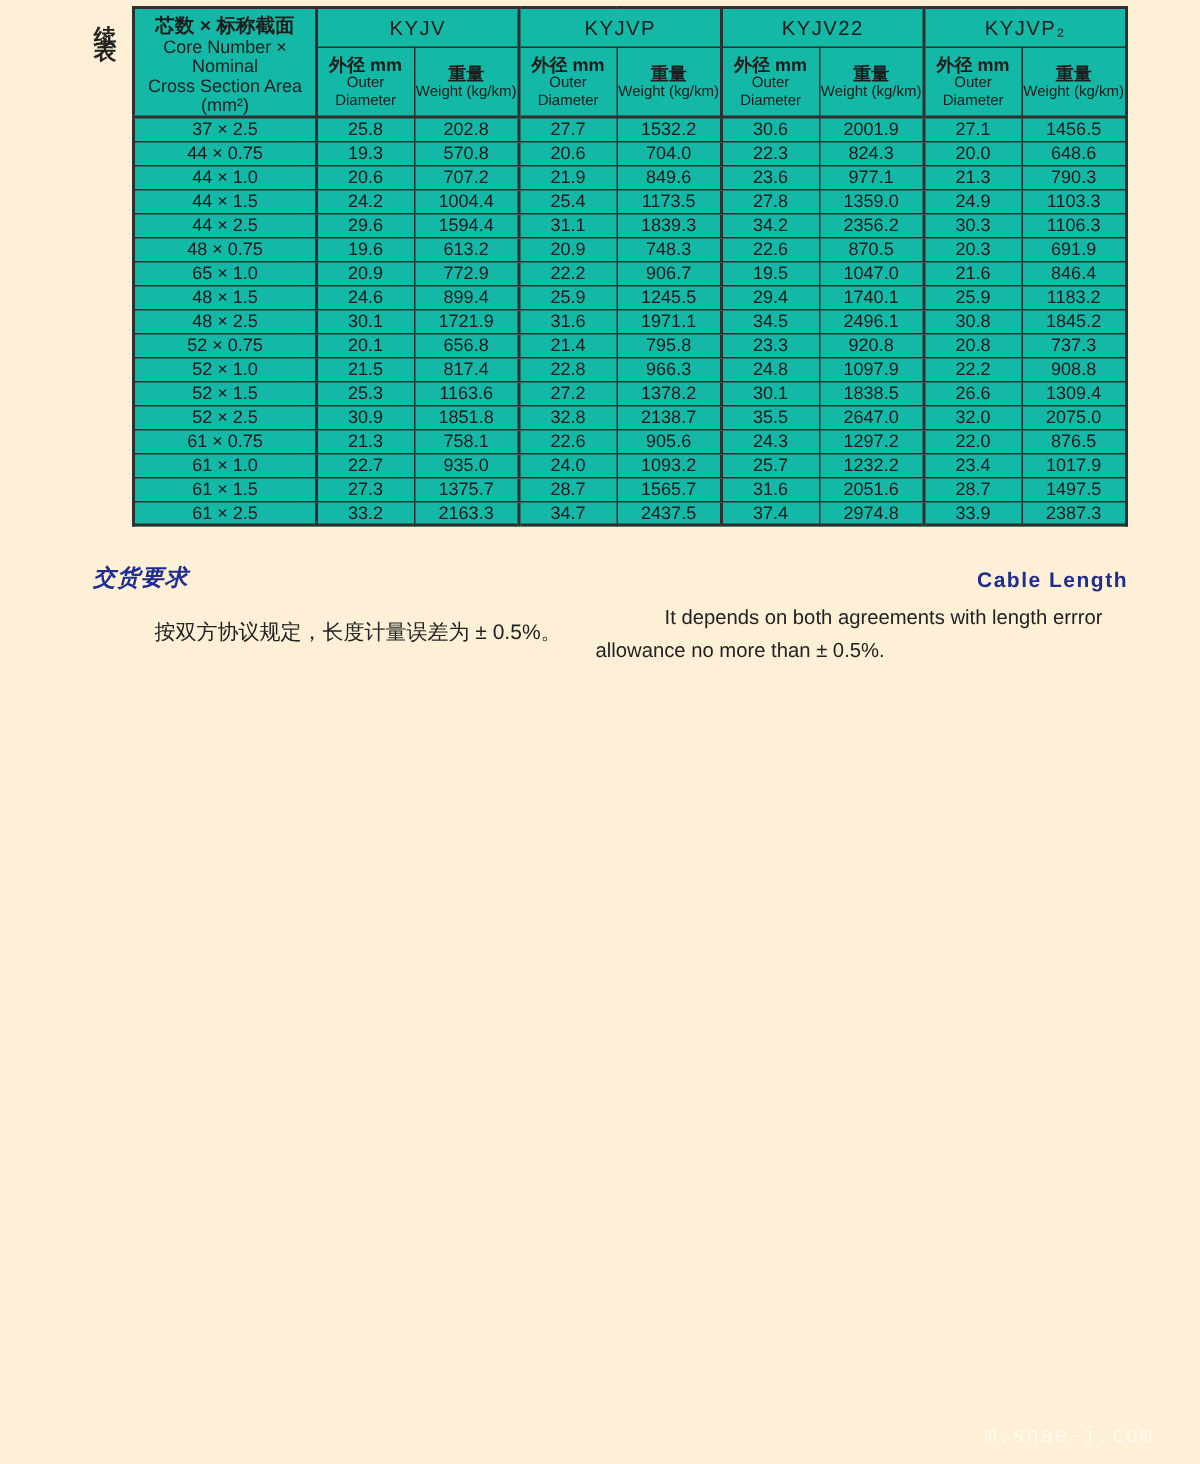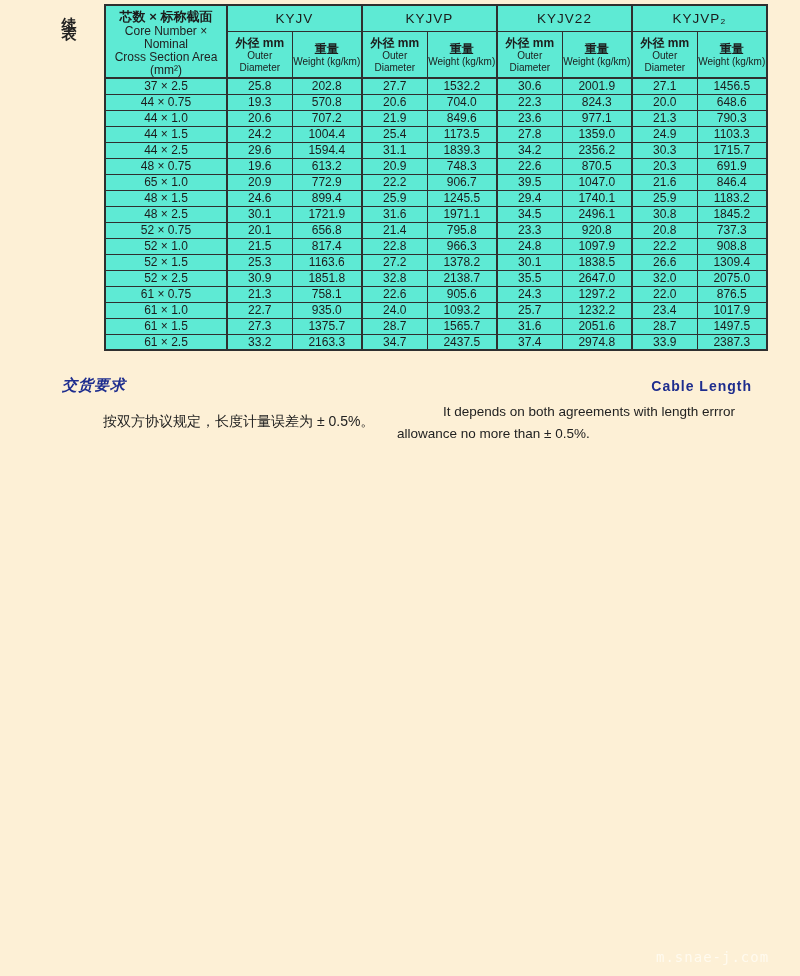--- a/index.html
+++ b/index.html
@@ -10,23 +10,23 @@
     color:#1c1c1c;
   }
   
   .continued{
     position:absolute;left:59px;top:5px;
     writing-mode:vertical-rl;text-orientation:upright;
     font-size:15px;font-weight:bold;letter-spacing:9px;color:#222;
   }
   
   table.spec{
-    position:absolute;left:104px;top:4px;
+    position:absolute;left:88px;top:4px;
     border-collapse:collapse;table-layout:fixed;
-    background:#5eead4;
+    background:#14b8a6;
     border:2px solid #2f2f2f;
   }
   table.spec th, table.spec td{
     border:1px solid #2f2f2f;
     padding:0;text-align:center;vertical-align:middle;
     font-weight:normal;
   }
   table.spec .gb{border-left:2px solid #2f2f2f;}   
   thead{border-bottom:2px solid #2f2f2f;}
   th.corner{width:120px;}
@@ -176,40 +176,40 @@
       </tr>
       <tr>
         <td>44 × 2.5</td>
         <td class="gb">29.6</td>
         <td>1594.4</td>
         <td class="gb">31.1</td>
         <td>1839.3</td>
         <td class="gb">34.2</td>
         <td>2356.2</td>
         <td class="gb">30.3</td>
-        <td>1715.7</td>
+        <td>1106.3</td>
       </tr>
       <tr>
         <td>48 × 0.75</td>
         <td class="gb">19.6</td>
         <td>613.2</td>
         <td class="gb">20.9</td>
         <td>748.3</td>
         <td class="gb">22.6</td>
         <td>870.5</td>
         <td class="gb">20.3</td>
         <td>691.9</td>
       </tr>
       <tr>
         <td>65 × 1.0</td>
         <td class="gb">20.9</td>
         <td>772.9</td>
         <td class="gb">22.2</td>
         <td>906.7</td>
-        <td class="gb">39.5</td>
+        <td class="gb">19.5</td>
         <td>1047.0</td>
         <td class="gb">21.6</td>
         <td>846.4</td>
       </tr>
       <tr>
         <td>48 × 1.5</td>
         <td class="gb">24.6</td>
         <td>899.4</td>
         <td class="gb">25.9</td>
         <td>1245.5</td>

